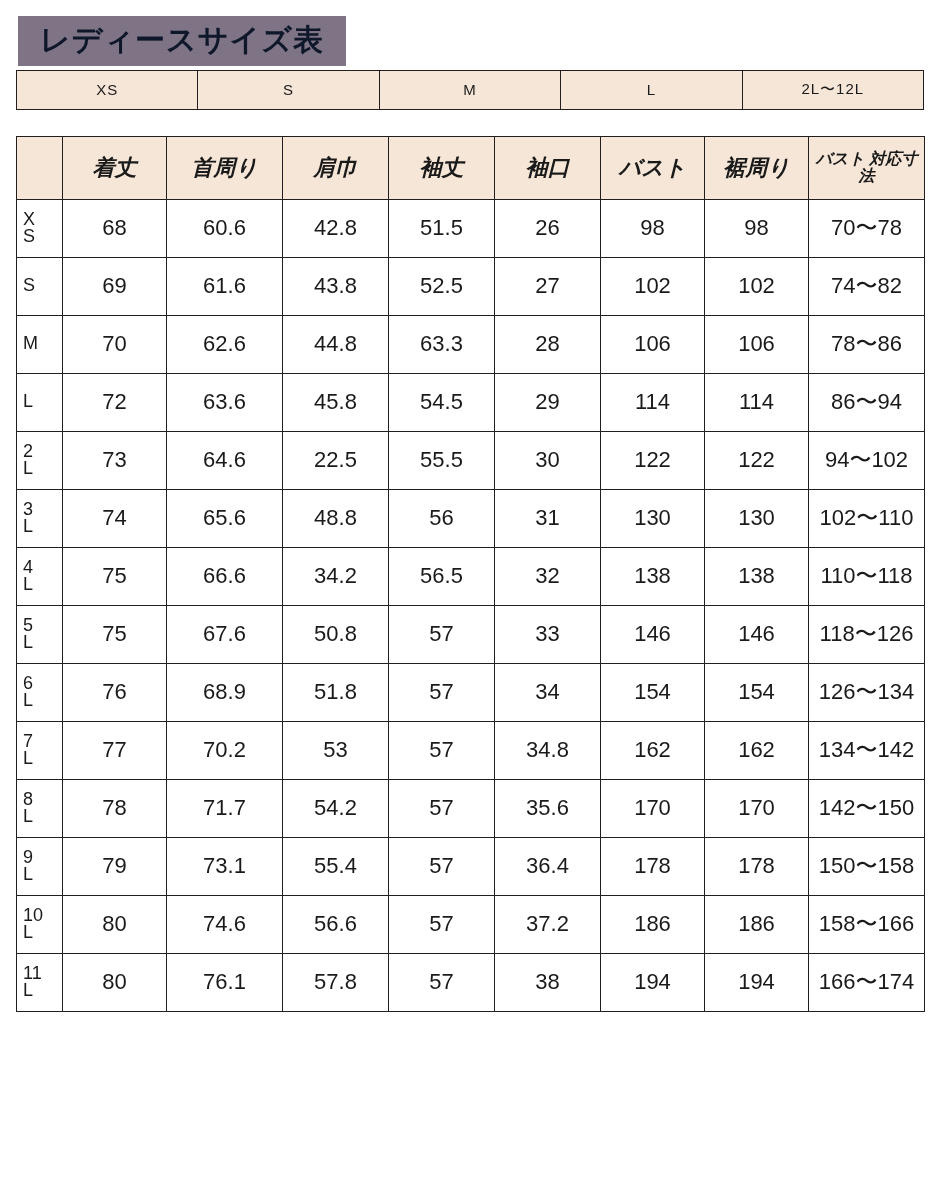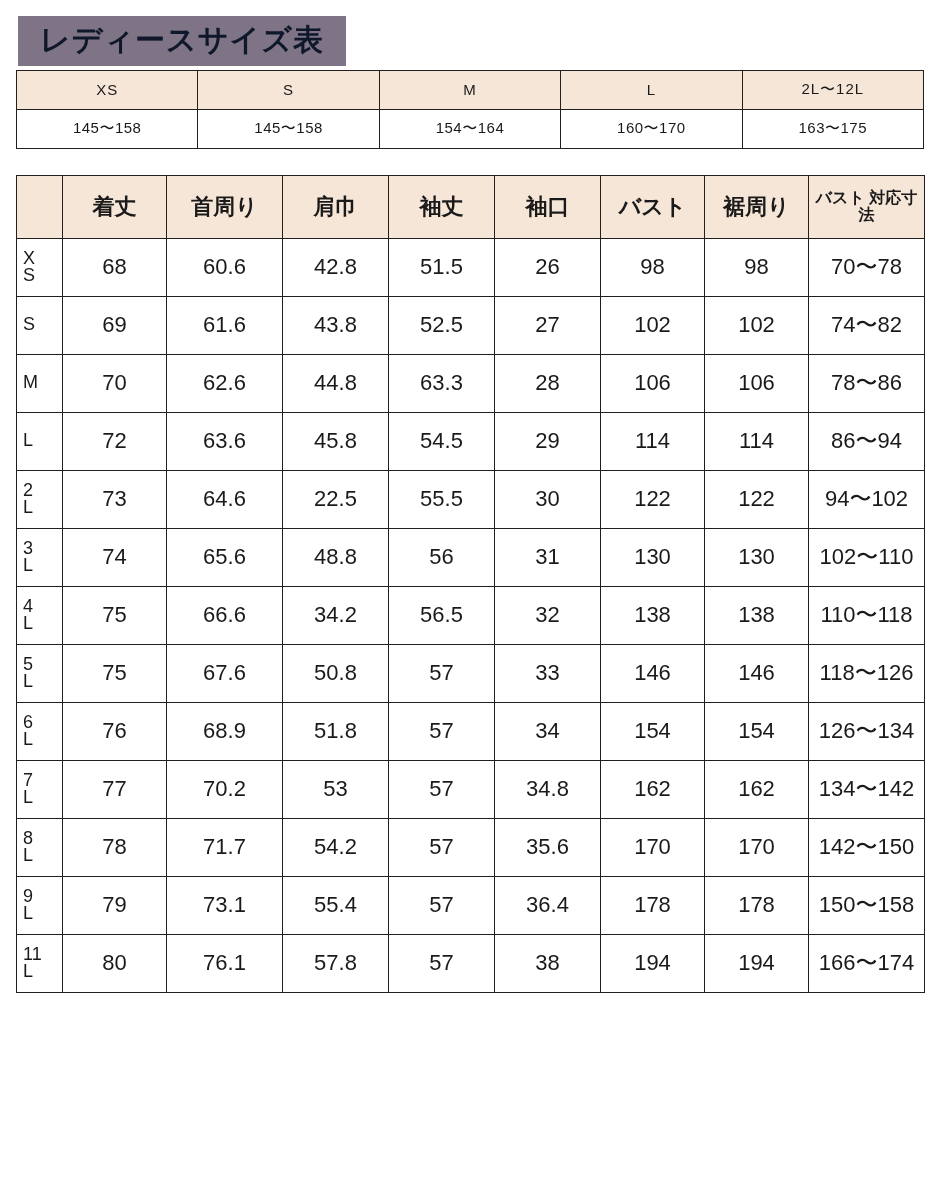--- a/index.html
+++ b/index.html
@@ -75,20 +75,21 @@
     text-align: center;
     font-size: 21px;
     padding: 0;
   }
   .size-table thead th {
     background: #f6e6d7;
     font-weight: bold;
     height: 62px;
     line-height: 1.05;
     font-size: 22px;
+    font-style: italic;
   }
   .size-table thead th.corner {
     background: #f6e6d7;
   }
   .size-table thead th.two-line {
     font-size: 16px;
   }
   .size-table tbody td {
     height: 57px;
     background: #ffffff;
@@ -127,27 +128,20 @@
 
 
   <table class="height-table">
     <tbody>
       <tr class="head">
         <td>XS</td>
         <td>S</td>
         <td>M</td>
         <td>L</td>
         <td>2L〜12L</td>
-      </tr>
-      <tr class="vals">
-        <td>145〜158</td>
-        <td>145〜158</td>
-        <td>154〜164</td>
-        <td>160〜170</td>
-        <td>163〜175</td>
       </tr>
     </tbody>
   </table>
 
   <table class="size-table">
     <colgroup>
       <col class="col-label">
       <col class="col-1">
         <col class="col-2">
         <col class="col-3">
@@ -359,20 +353,36 @@
           <td>55.4</td>
           <td>57</td>
           <td>36.4</td>
           <td>178</td>
           <td>178</td>
           <td>150〜158</td>
         </tr>
         <tr>
           <td class="rowlabel">
             <span class="stack">
+              <span>10</span>
+              <span>L</span>
+            </span>
+          </td>
+          <td>80</td>
+          <td>74.6</td>
+          <td>56.6</td>
+          <td>57</td>
+          <td>37.2</td>
+          <td>186</td>
+          <td>186</td>
+          <td>158〜166</td>
+        </tr>
+        <tr>
+          <td class="rowlabel">
+            <span class="stack">
               <span>11</span>
               <span>L</span>
             </span>
           </td>
           <td>80</td>
           <td>76.1</td>
           <td>57.8</td>
           <td>57</td>
           <td>38</td>
           <td>194</td>

